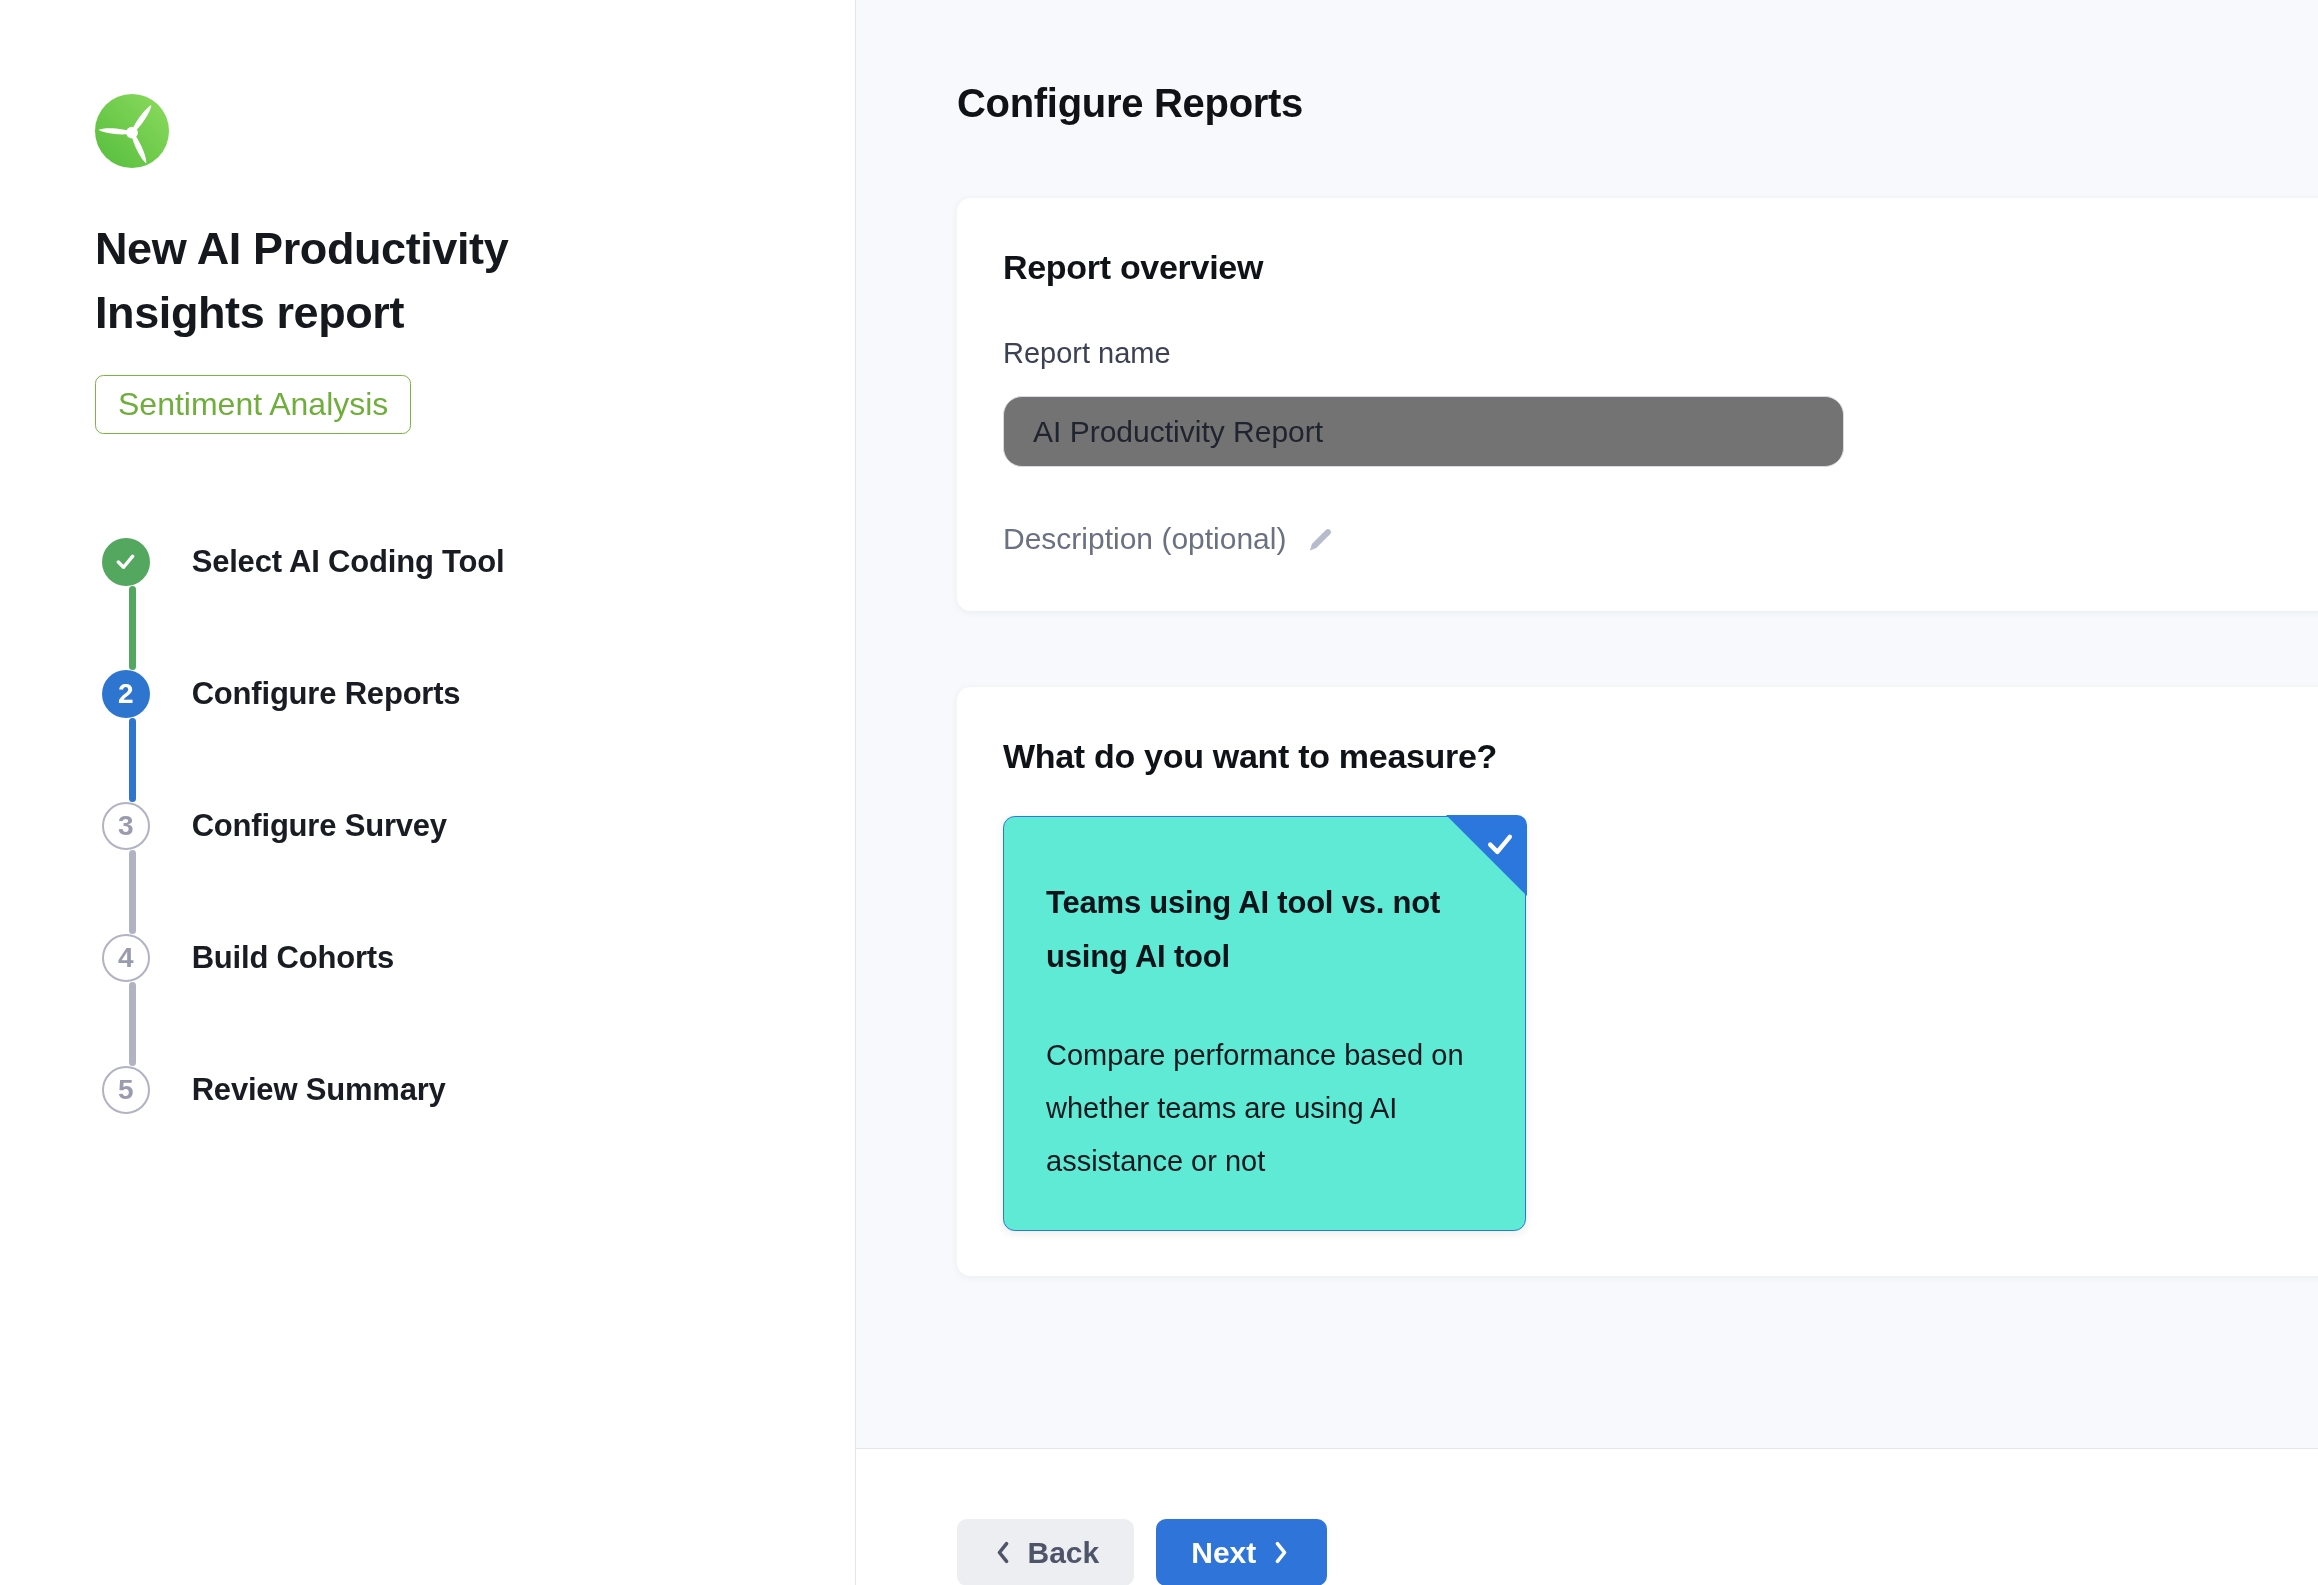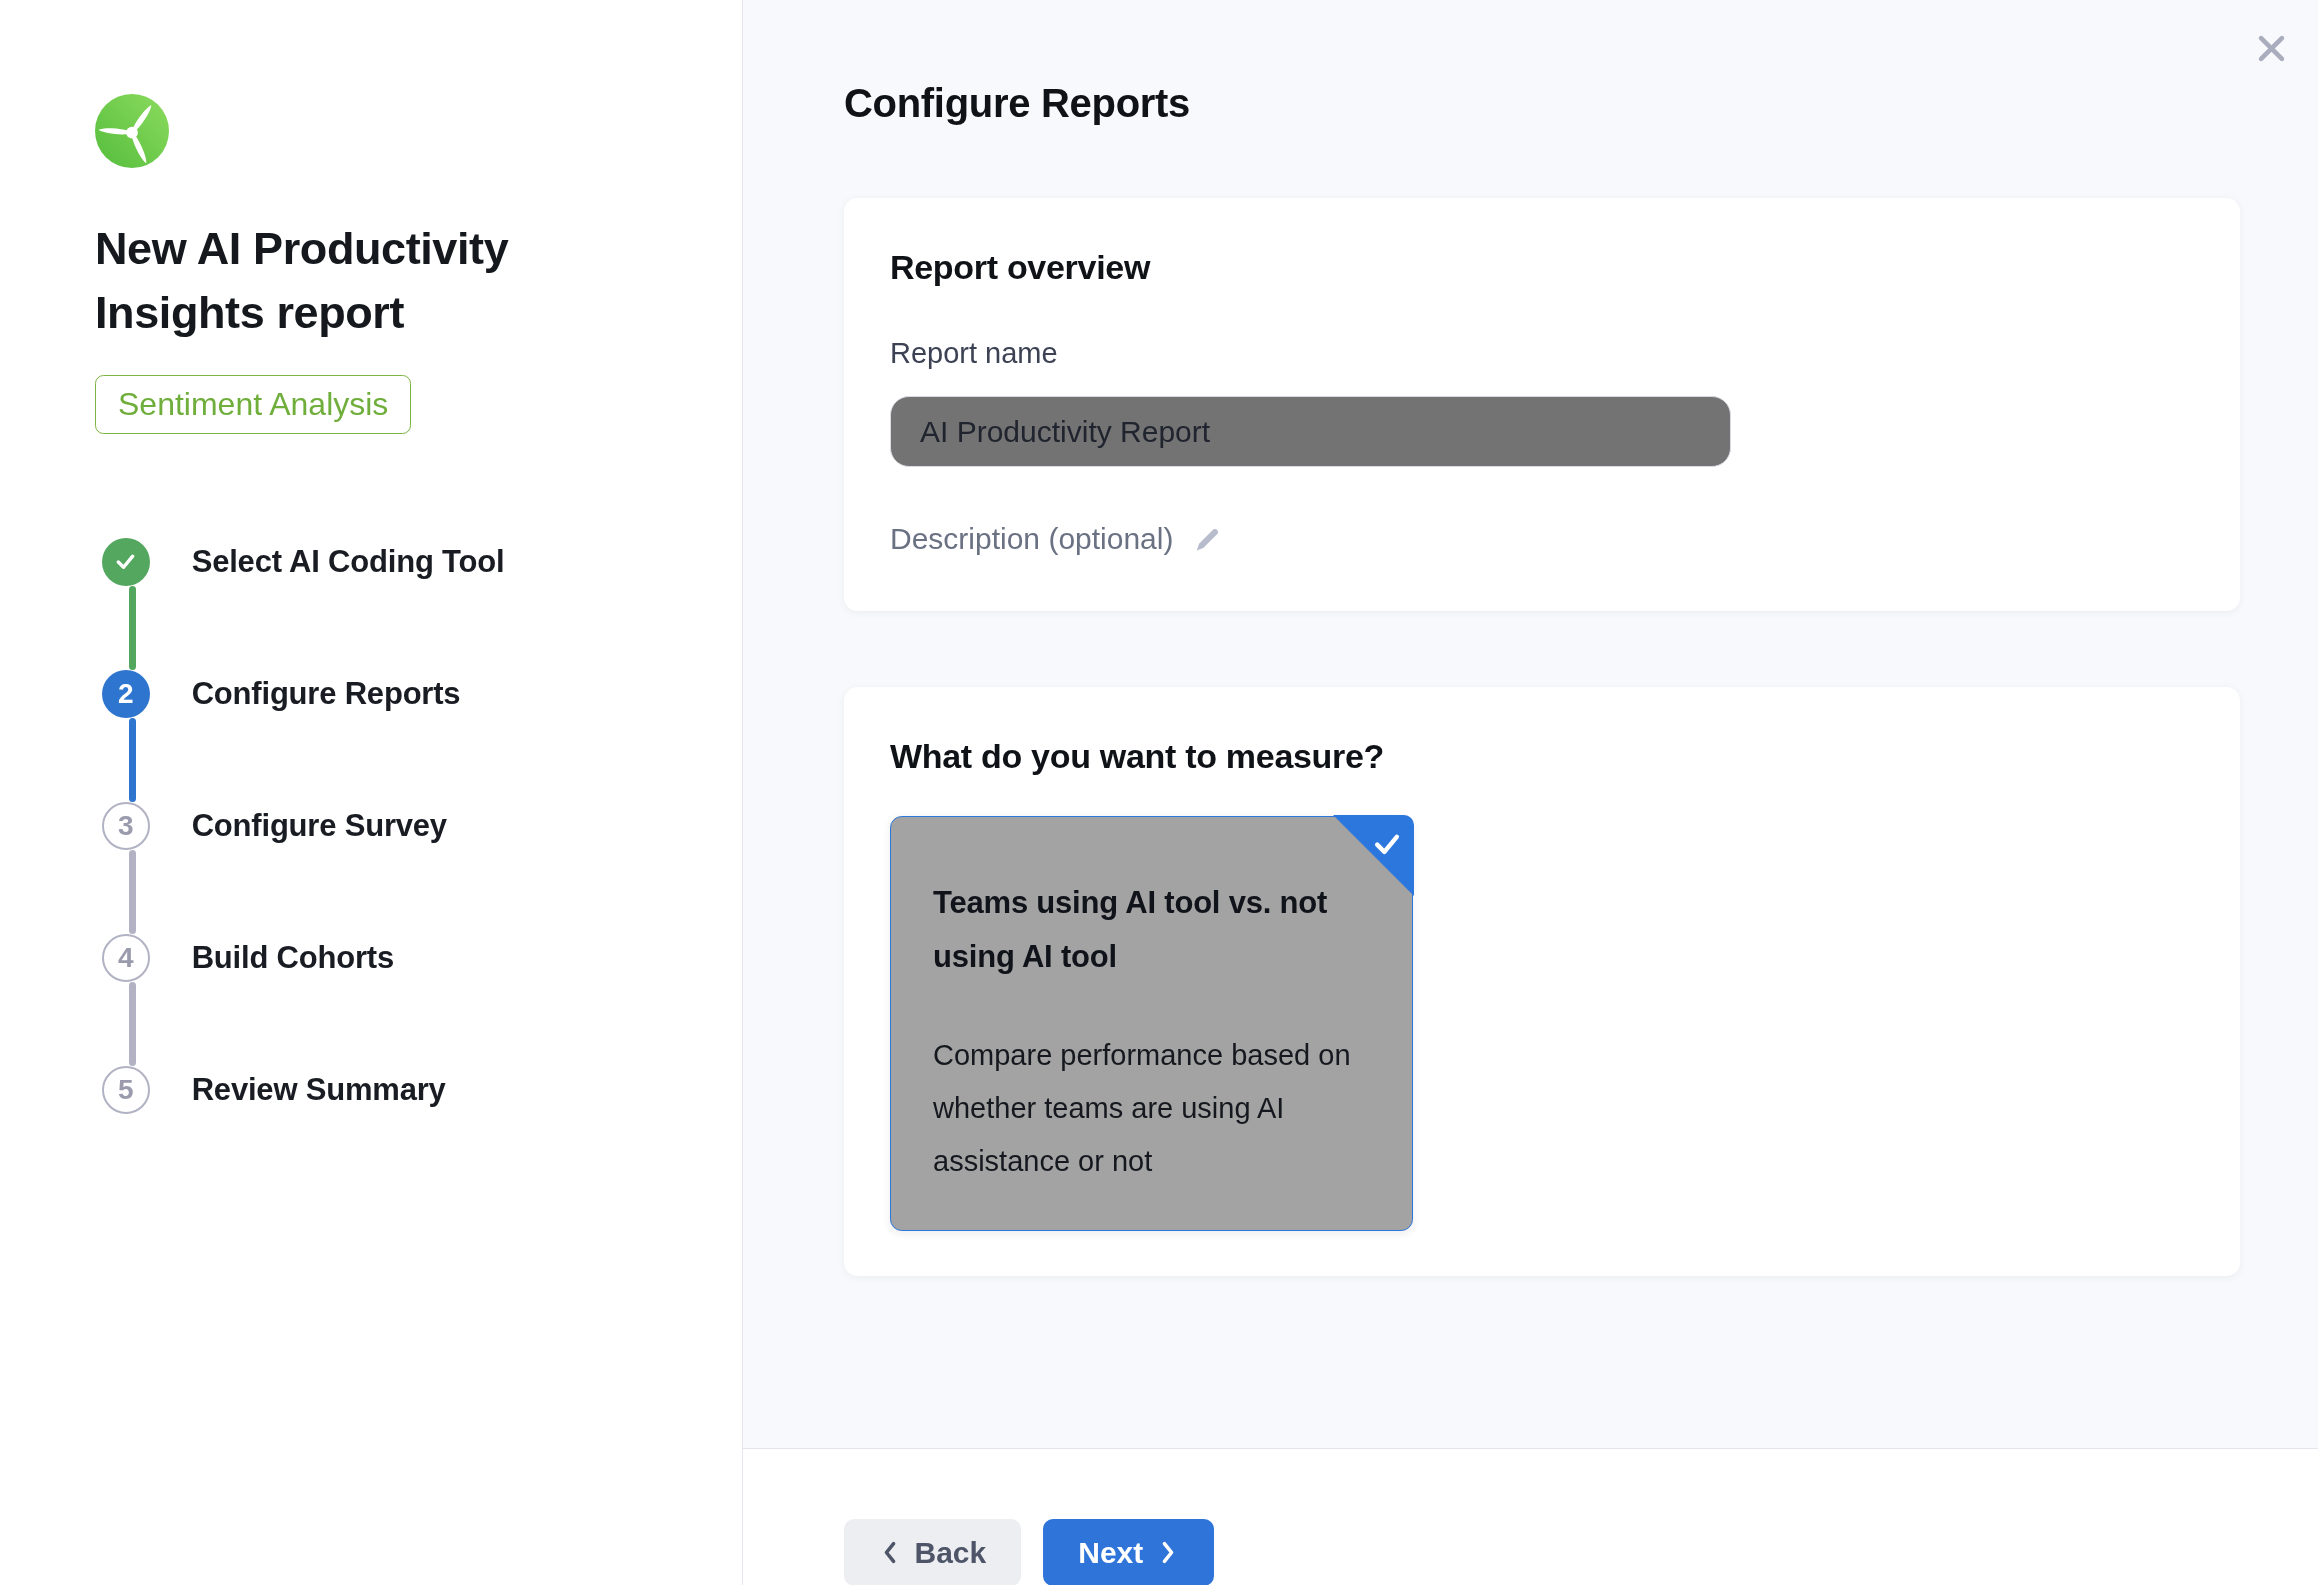--- a/index.html
+++ b/index.html
@@ -2,21 +2,21 @@
 <html style="font-size:13.5px"><head>
 <meta charset="utf-8">
 <style>
   * { margin:0; padding:0; box-sizing:border-box; }
   html,body { width:2319px; height:1586px; }
   body { font-family:"Liberation Sans", sans-serif; background:#ffffff; overflow:hidden; }
   .app { width:2319px; height:1586px; display:flex; }
 
   
   .sidebar {
-    width:743px; flex-shrink:0; background:#ffffff;
+    width:856px; flex-shrink:0; background:#ffffff;
     border-right:1.7px solid #e6e7ee;
     padding:94px 34px 0 95px;
   }
   .logo { width:74px; height:74px; display:block; }
   .sidebar-title {
     margin:49px 0 30px; font-size:45px; font-weight:bold; color:#15181d;
     line-height:1.42; max-width:521px; letter-spacing:-0.4px;
   }
   .badge {
     display:inline-block; border:1.7px solid #7cb342; color:#6fae3b;
@@ -69,21 +69,21 @@
   .pencil-icon { width:29px; height:29px; }
 
   .card-measure { padding:50px 46px 45px 46px; }
   .card-measure .card-heading { margin-bottom:40px; }
   .options { display:flex; gap:29px; }
   .option {
     width:523px; min-height:373px; border-radius:11.8px; position:relative;
     padding:59px 42px 42px 42px; cursor:pointer;
   }
   .option.selected {
-    background:#a3a3a3; border:1.7px solid #2b77dd;
+    background:#5eead4; border:1.7px solid #2b77dd;
     box-shadow:0 2.5px 8.4px rgba(20,24,40,0.08);
   }
   .option-title { font-size:31px; font-weight:bold; color:#10131a; line-height:1.75; letter-spacing:-0.2px; }
   .option-desc  { margin-top:44px; font-size:29px; line-height:1.83; color:#15181e; }
   .option.disabled {
     background:#ededf3; display:flex; flex-direction:column;
     box-shadow:0 1.7px 6.7px rgba(20,24,40,0.05); border:none;
   }
   .option.disabled .option-title { color:#85899a; }
   .option.disabled .option-desc  { color:#8e93a1; margin-top:39px; }

